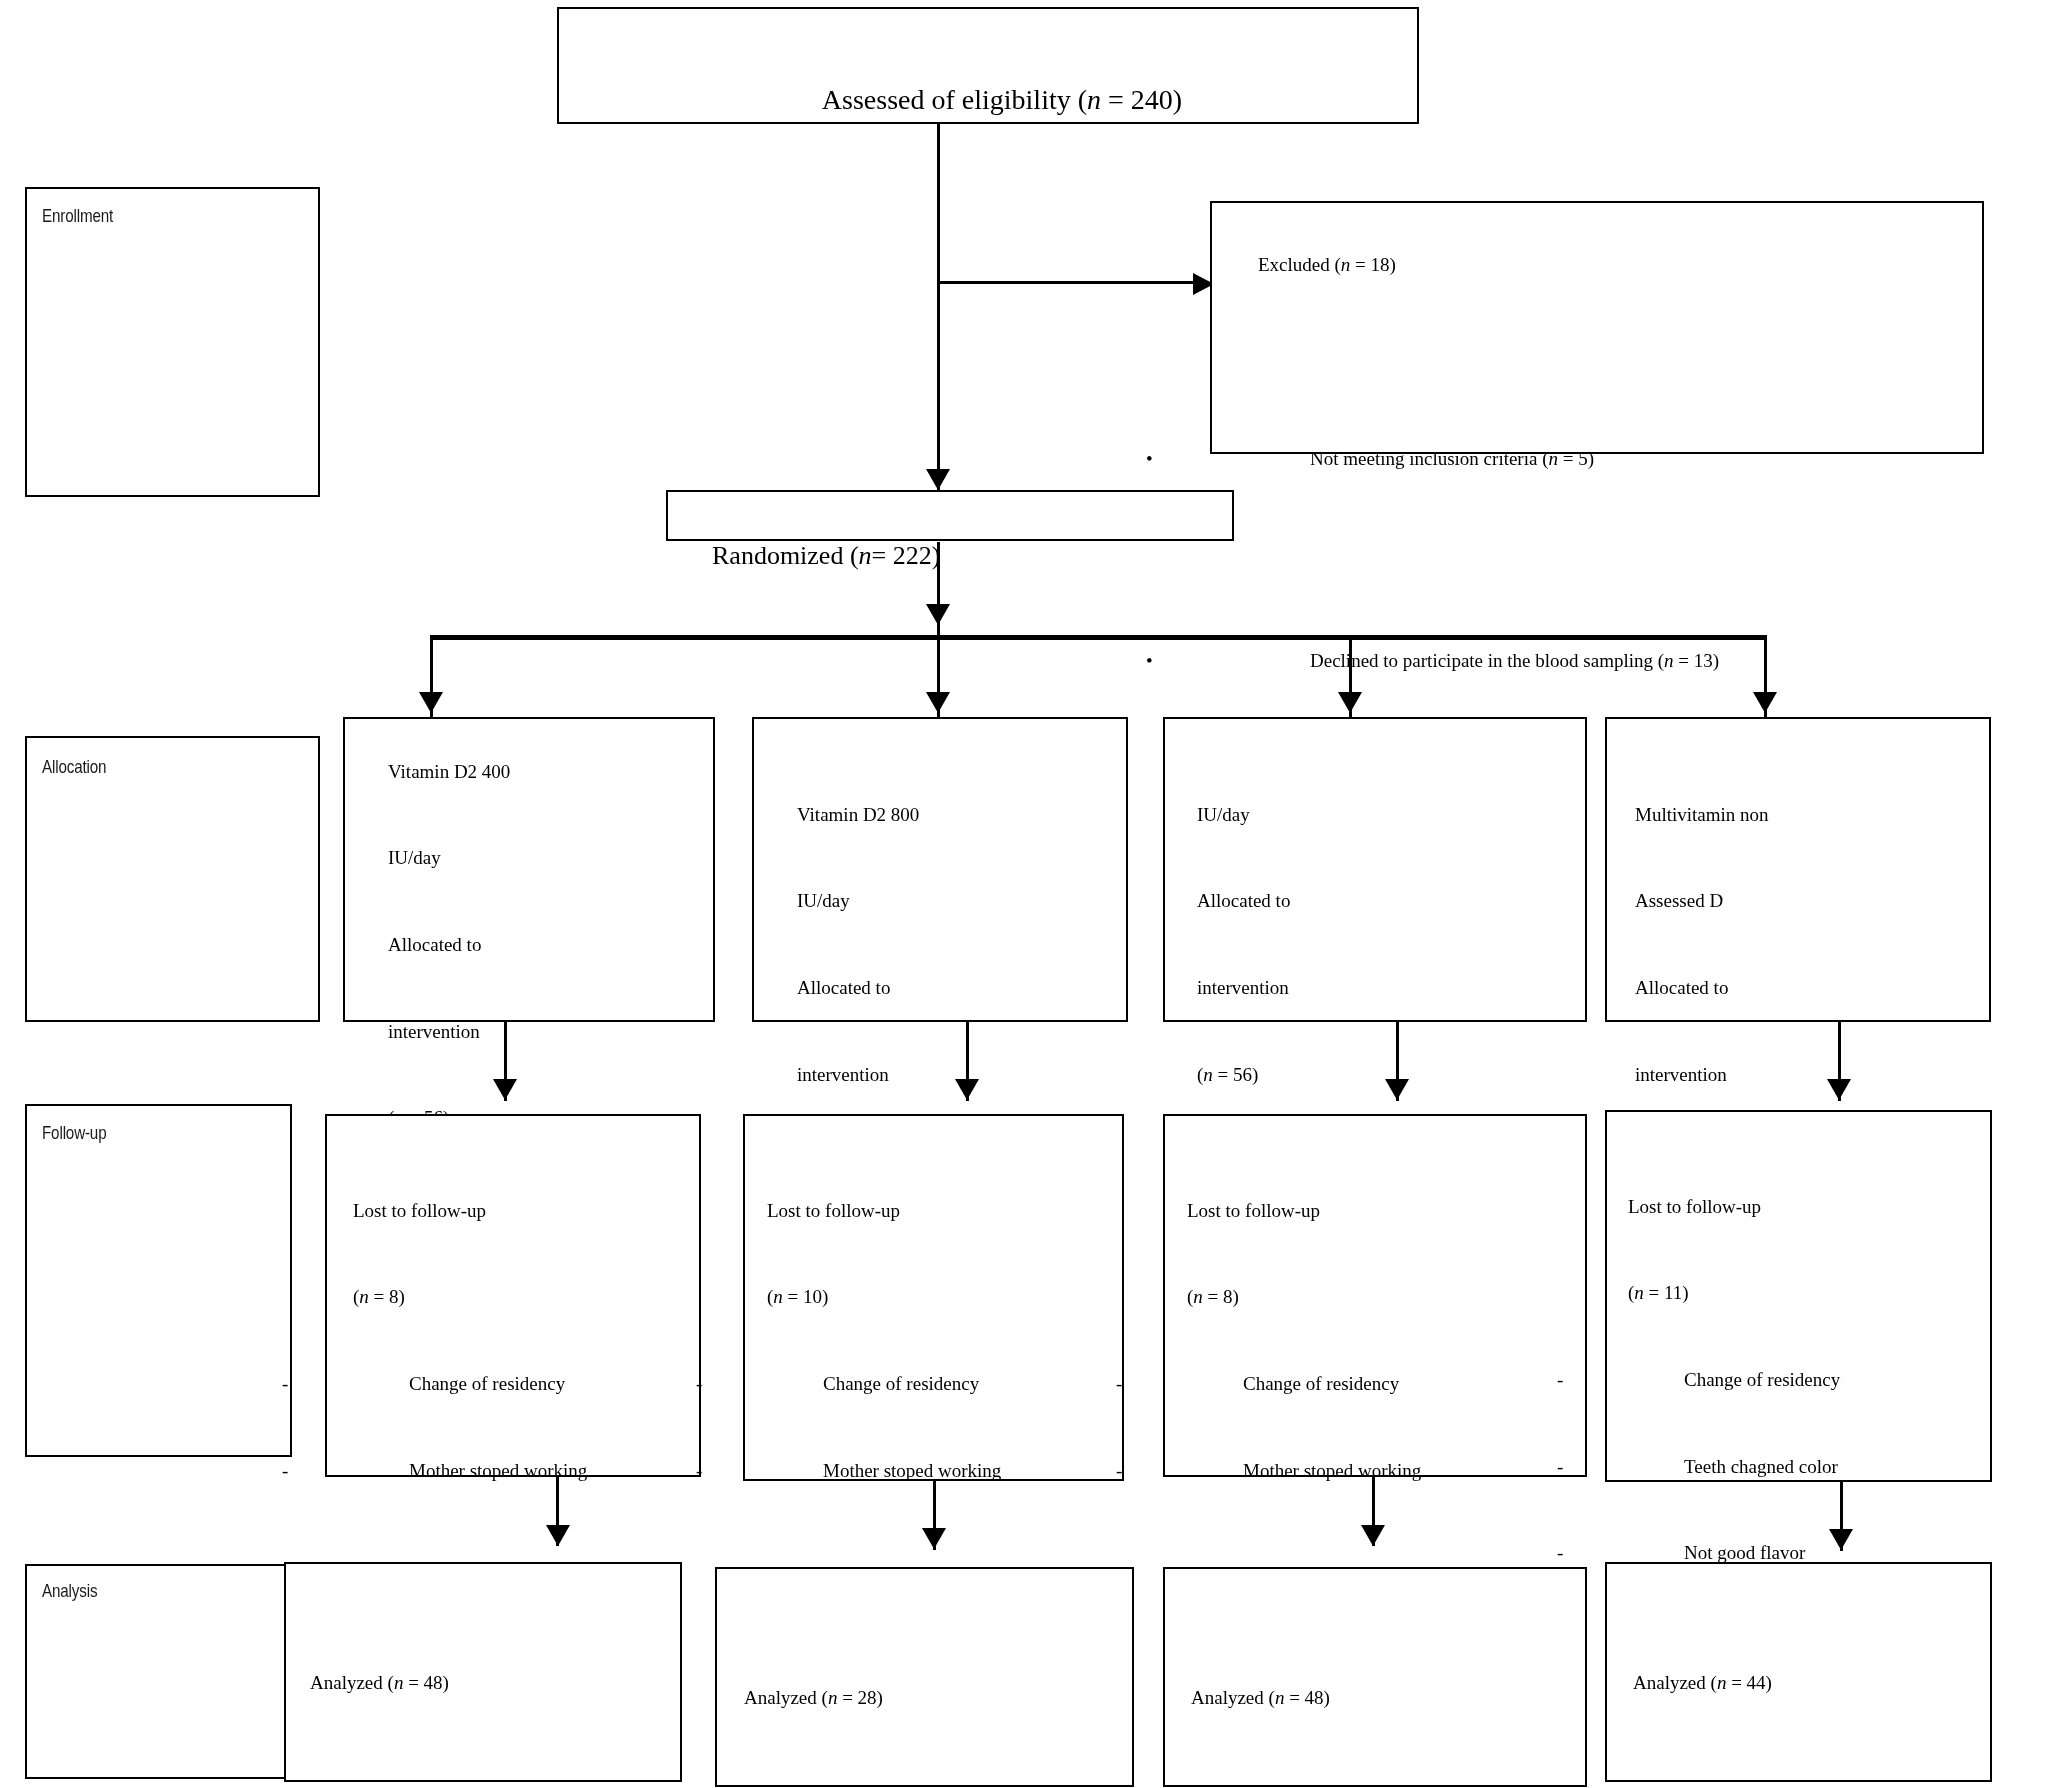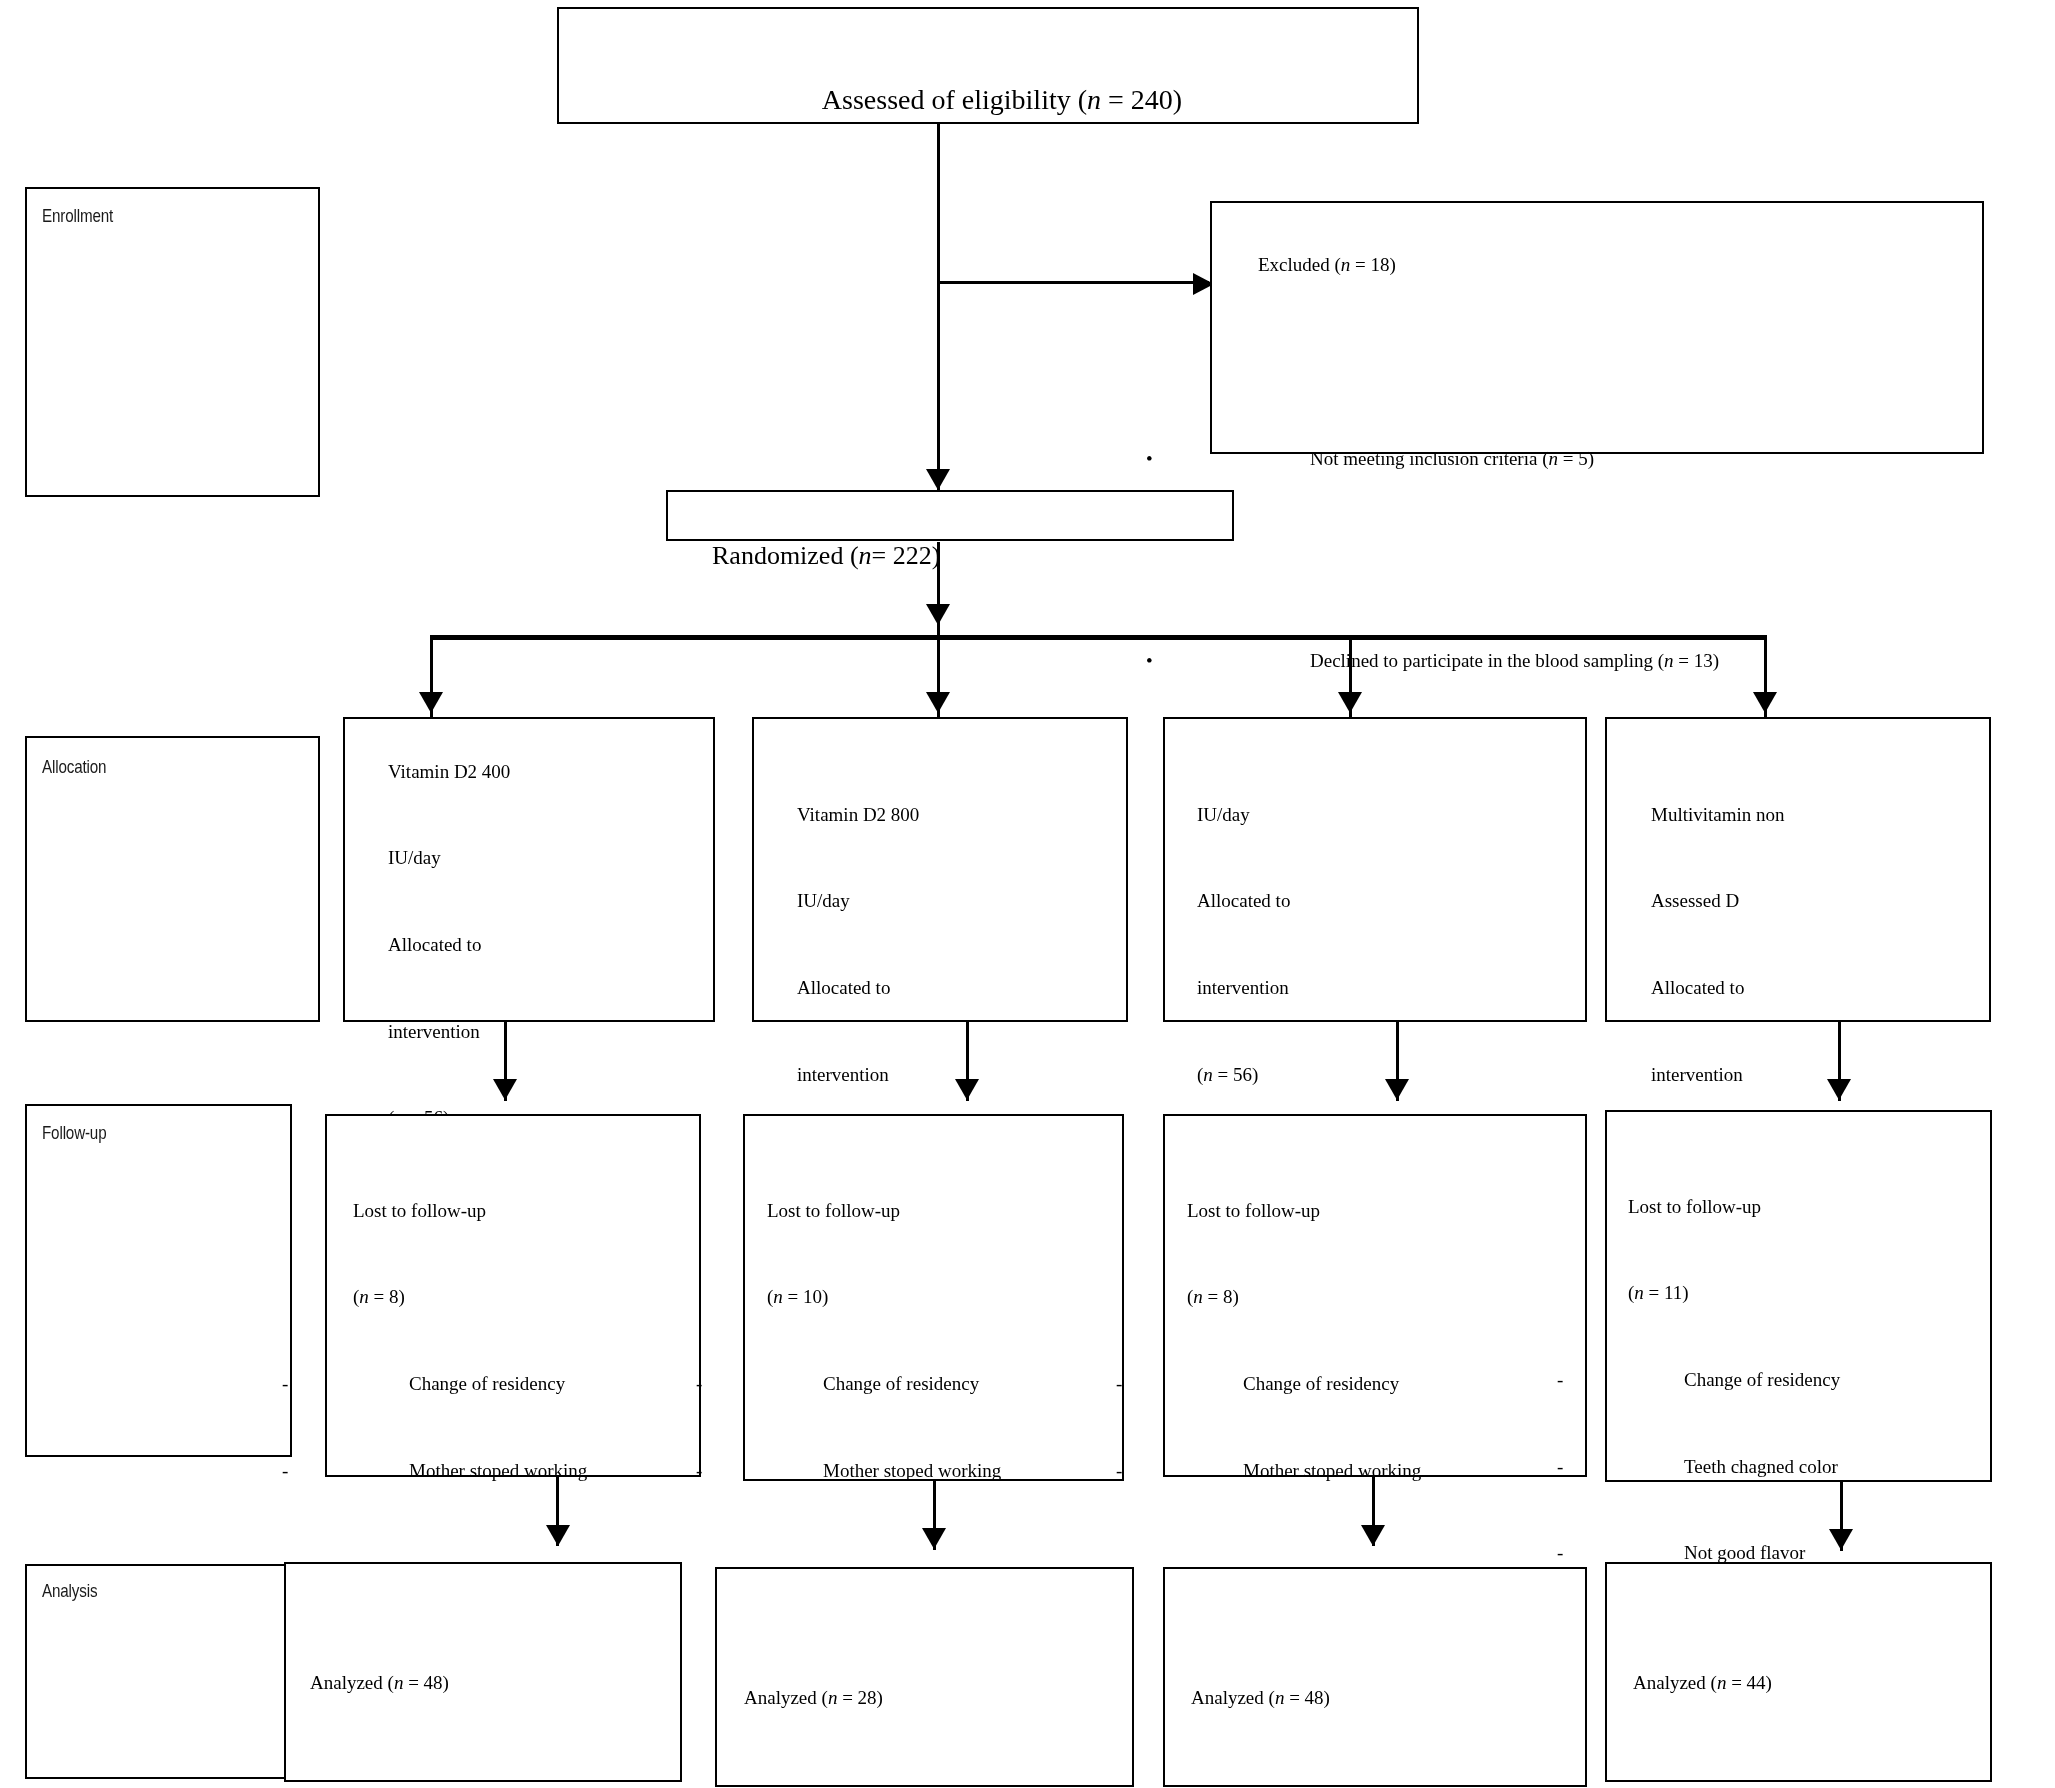--- a/index.html
+++ b/index.html
@@ -152,21 +152,21 @@
 
   <div class="box heavy" style="left:1163px; top:717px; width:424px; height:305px;"></div>
   <div class="txt serif56" style="left:1197px; top:743px; width:381px;">
     <span class="dashrow">IU/day</span>
     <span class="dashrow">Allocated to</span>
     <span class="dashrow">intervention</span>
     <span class="dashrow"><span>(</span><em class="n">n</em><span> = 56)</span></span>
   </div>
 
   <div class="box heavy" style="left:1605px; top:717px; width:386px; height:305px;"></div>
-  <div class="txt serif56" style="left:1635px; top:743px; width:348px;margin-left:16px;">
+  <div class="txt serif56" style="left:1635px; top:743px; width:348px;">
     <span class="dashrow">Multivitamin non</span>
     <span class="dashrow">Assessed D</span>
     <span class="dashrow">Allocated to</span>
     <span class="dashrow">intervention</span>
     <span class="dashrow"><span>(</span><em class="n">n</em><span> = 55)</span></span>
   </div>
 
   <div class="vline" style="left:504px; top:1022px; height:79px;"></div>
   <div class="arrowdown" style="left:493px; top:1079px;"></div>
 

